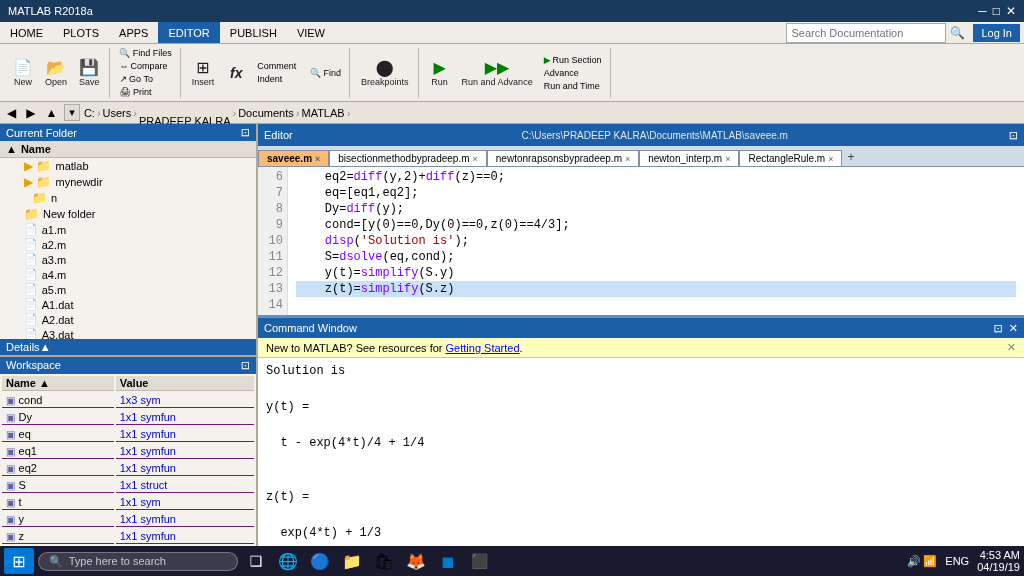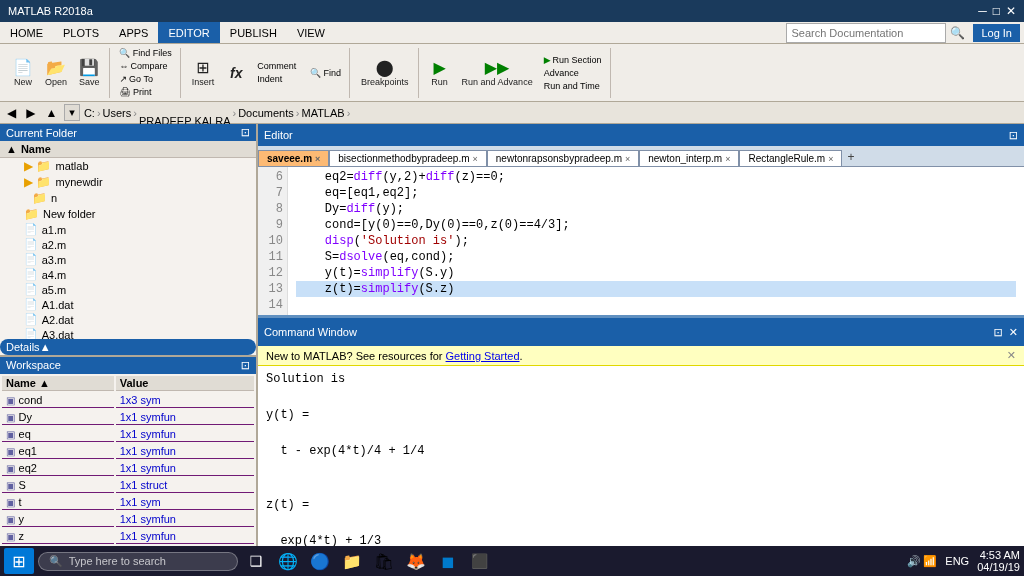--- a/index.html
+++ b/index.html
@@ -158,21 +158,20 @@
     .tree-item.indent1 { padding-left: 24px; }
     .tree-item.indent2 { padding-left: 32px; }
     .folder-icon { color: #e8a000; font-size: 12px; }
     .file-icon { color: #6060a0; font-size: 11px; }
     #details-header {
       background: #1a5fa8;
       color: white;
       padding: 2px 6px;
       display: flex;
       justify-content: flex-start;
-      border-radius: 8px;
     }
 
     
     #workspace-panel {
       background: #f5f2ee;
       border-top: 2px solid #b0a898;
       flex-shrink: 0;
     }
     #workspace-header {
       background: #1a5fa8;
@@ -278,21 +277,21 @@
 
     
     #command-section {
       flex: 1;
       display: flex;
       flex-direction: column;
     }
     #command-header {
       background: #1a5fa8;
       color: white;
-      height: 28px;
+      height: 20px;
       display: flex;
       align-items: center;
       padding: 0 6px;
       font-size: 11px;
       justify-content: space-between;
     }
     #command-banner {
       background: #ffffc0;
       padding: 3px 8px;
       font-size: 11px;
@@ -678,20 +677,21 @@
           </tbody>
       </table>
     </div>
   </div>
 
   <div id="right-panel">
 
     <div id="editor-section">
       <div id="editor-header">
         <span>Editor</span>
+        <span class="editor-path">C:\Users\PRADEEP KALRA\Documents\MATLAB\saveee.m</span>
         <span style="cursor:pointer;">⊡</span>
       </div>
       <div id="editor-tabs">
         <div class="editor-tab active">
           <span>saveee.m</span>
           <span class="tab-close">×</span>
         </div>
         <div class="editor-tab">
           <span>bisectionmethodbypradeep.m</span>
           <span class="tab-close">×</span>

